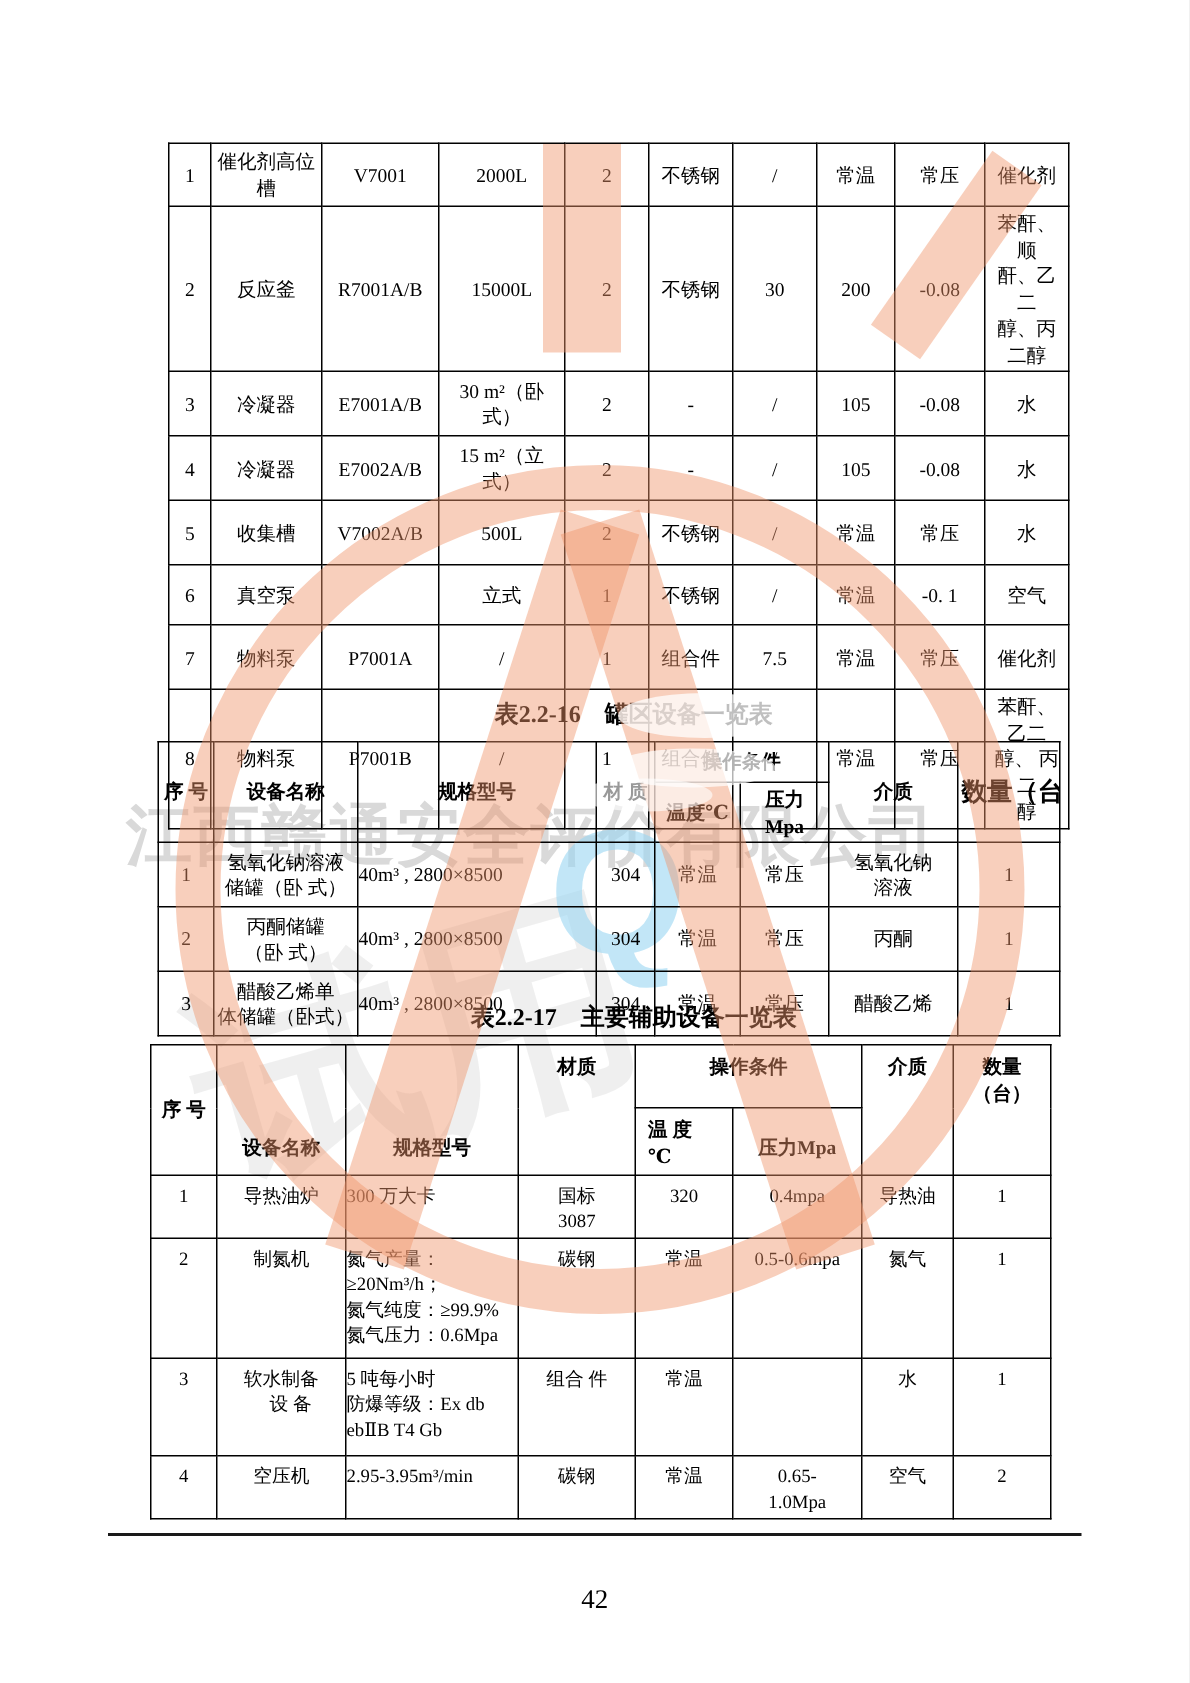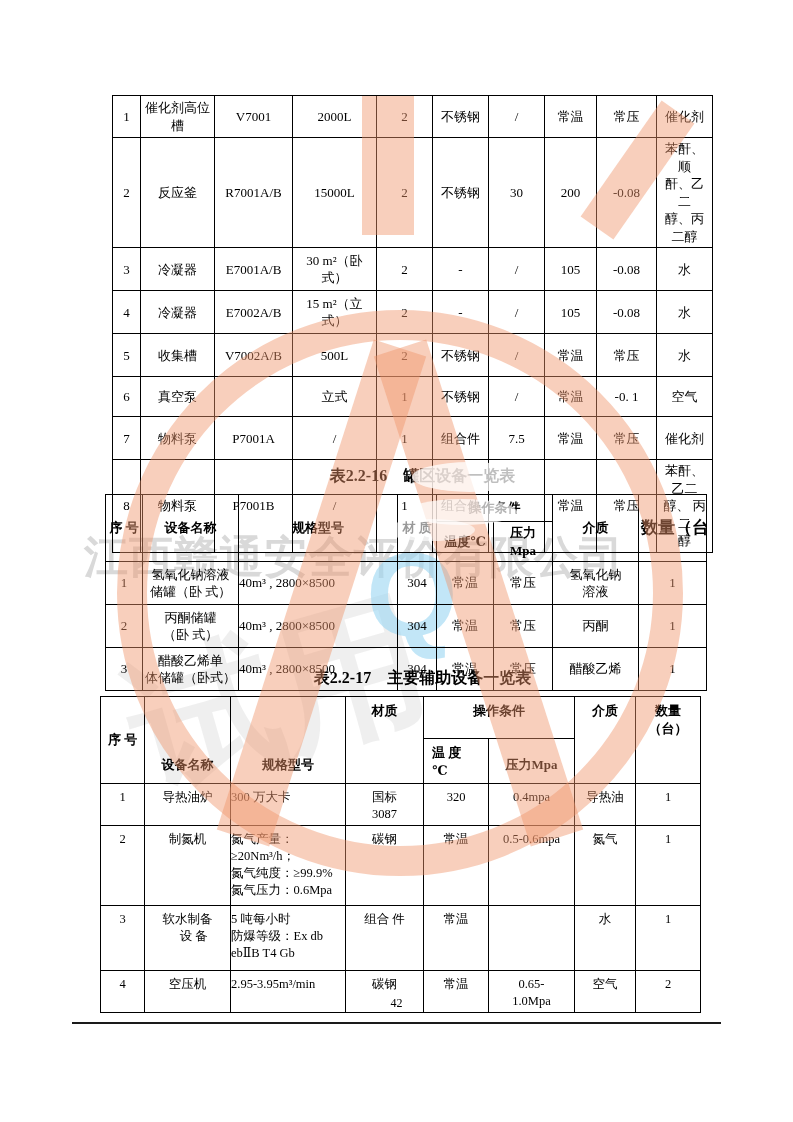--- a/index.html
+++ b/index.html
@@ -46,21 +46,21 @@
   #t3 td{vertical-align:top;padding-top:5px;font-size:12.5px;}
   #t3 tbody tr:nth-child(1){height:42px}
   #t3 tbody tr:nth-child(2){height:80px}
   #t3 tbody tr:nth-child(3){height:65px}
   #t3 tbody tr:nth-child(4){height:42px}
   .th-bottom{vertical-align:bottom;padding-bottom:9px;}
   .th-top{vertical-align:top;padding-top:5px;}
   .th-left{text-align:left;padding-left:8px;}
   
   .footer-rule{position:absolute;top:1022px;left:72px;width:649px;height:2px;background:#1a1a1a;}
-  .page-number{position:absolute;top:996px;left:0;width:100%;text-align:center;font-size:12px;}
+  .page-number{position:absolute;top:1056px;left:0;width:100%;text-align:center;font-size:18px;}
   
   .wm-company{position:absolute;top:528px;left:84px;font-size:44px;font-weight:700;
               letter-spacing:1px;color:#8a8a8a;opacity:.32;white-space:nowrap;
               font-family:"Liberation Sans","DejaVu Sans",sans-serif;}
   .wm-trial{position:absolute;top:596px;left:128px;font-size:150px;font-weight:700;color:#8a8a8a;
             opacity:.13;transform:rotate(-16deg);font-family:"Liberation Sans",sans-serif;}
   .wm-q{position:absolute;top:536px;left:366px;font-size:118px;font-weight:700;color:#9bd7f3;
         opacity:.6;font-family:"Liberation Sans","DejaVu Sans",sans-serif;line-height:1;}
   .wm-ta{position:absolute;top:664px;left:320px;font-size:112px;font-weight:700;color:#9bd7f3;
         opacity:.6;font-family:"Liberation Sans","DejaVu Sans",sans-serif;line-height:1;letter-spacing:-4px;}

